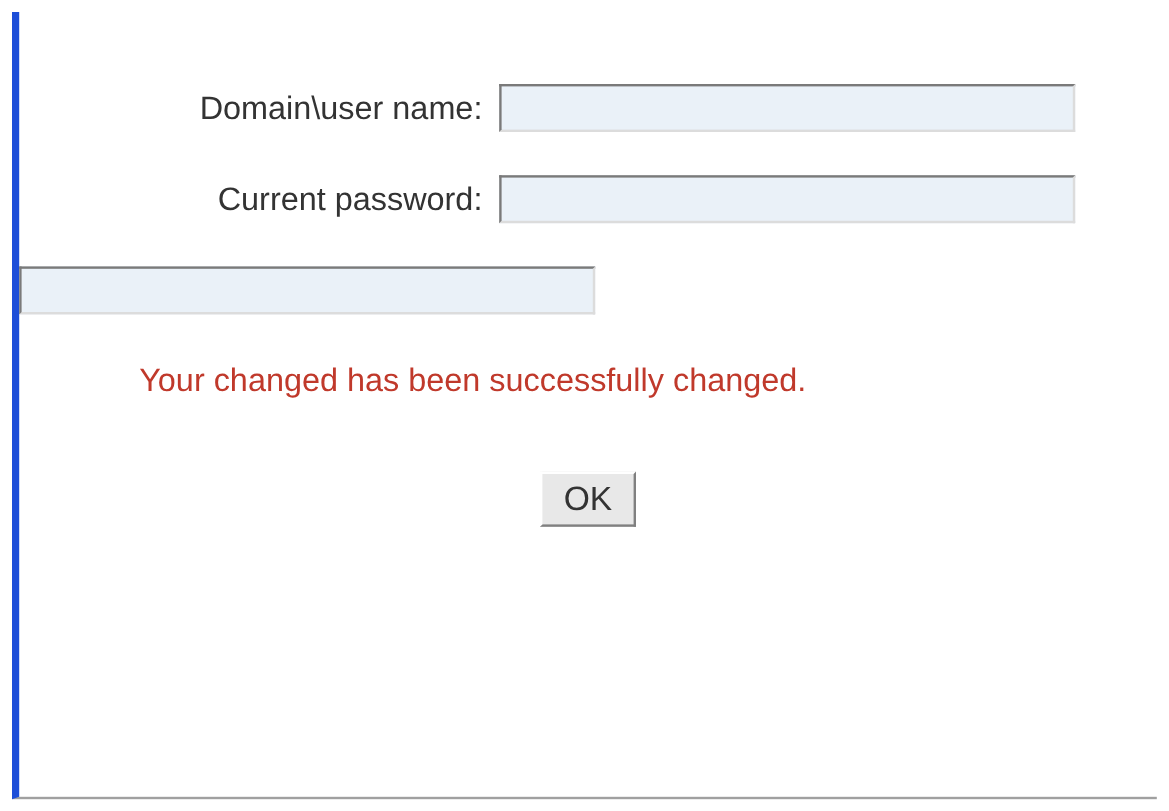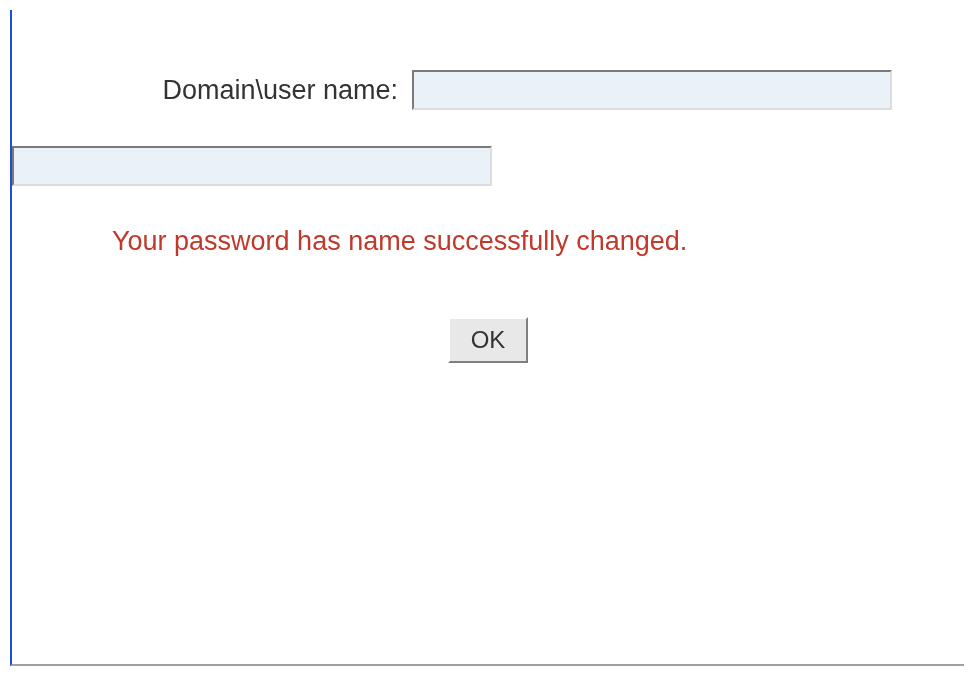--- a/index.html
+++ b/index.html
@@ -14,21 +14,21 @@
       height: 676px;
       position: relative;
     }
     .dialog {
       position: absolute;
       left: 10px;
       top: 10px;
       width: 954px;
       height: 656px;
       background: #ffffff;
-      border-left: 2px solid #1d4ed8;
+      border-left: 6px solid #1d4ed8;
       border-bottom: 2px solid #a0a0a0;
       padding-top: 60px;
     }
     .form-row {
       display: flex;
       align-items: center;
       margin-bottom: 36px;
     }
     .form-label {
       width: 400px;
@@ -61,41 +61,45 @@
       margin-top: 60px;
     }
     .ok-button {
       width: 80px;
       height: 46px;
       background: #e8e8e8;
       border-top: 2px solid #ffffff;
       border-left: 2px solid #ffffff;
       border-right: 2px solid #808080;
       border-bottom: 2px solid #808080;
-      font-size: 24px;
+      font-size: 28px;
       color: #333333;
       cursor: pointer;
       font-family: inherit;
     }
   </style>
 </head>
 <body>
 
 <div class="dialog">
 
   <div class="form-row">
     <label class="form-label">Domain\user name:</label>
     <input type="text" class="form-input" value="" style="">
   </div>
 
+  <div class="form-row">
+    <label class="form-label">Current password:</label>
+    <input type="password" class="form-input" value="" style="">
+  </div>
 
 
   <div class="form-row">
     <input type="password" class="form-input" value="" style="">
   </div>
 
-  <div class="status-message">Your password has name successfully changed.</div>
+  <div class="status-message">Your changed has been successfully changed.</div>
 
   <div class="button-row">
     <button class="ok-button">OK</button>
   </div>
 
 </div>
 
 </body></html>

